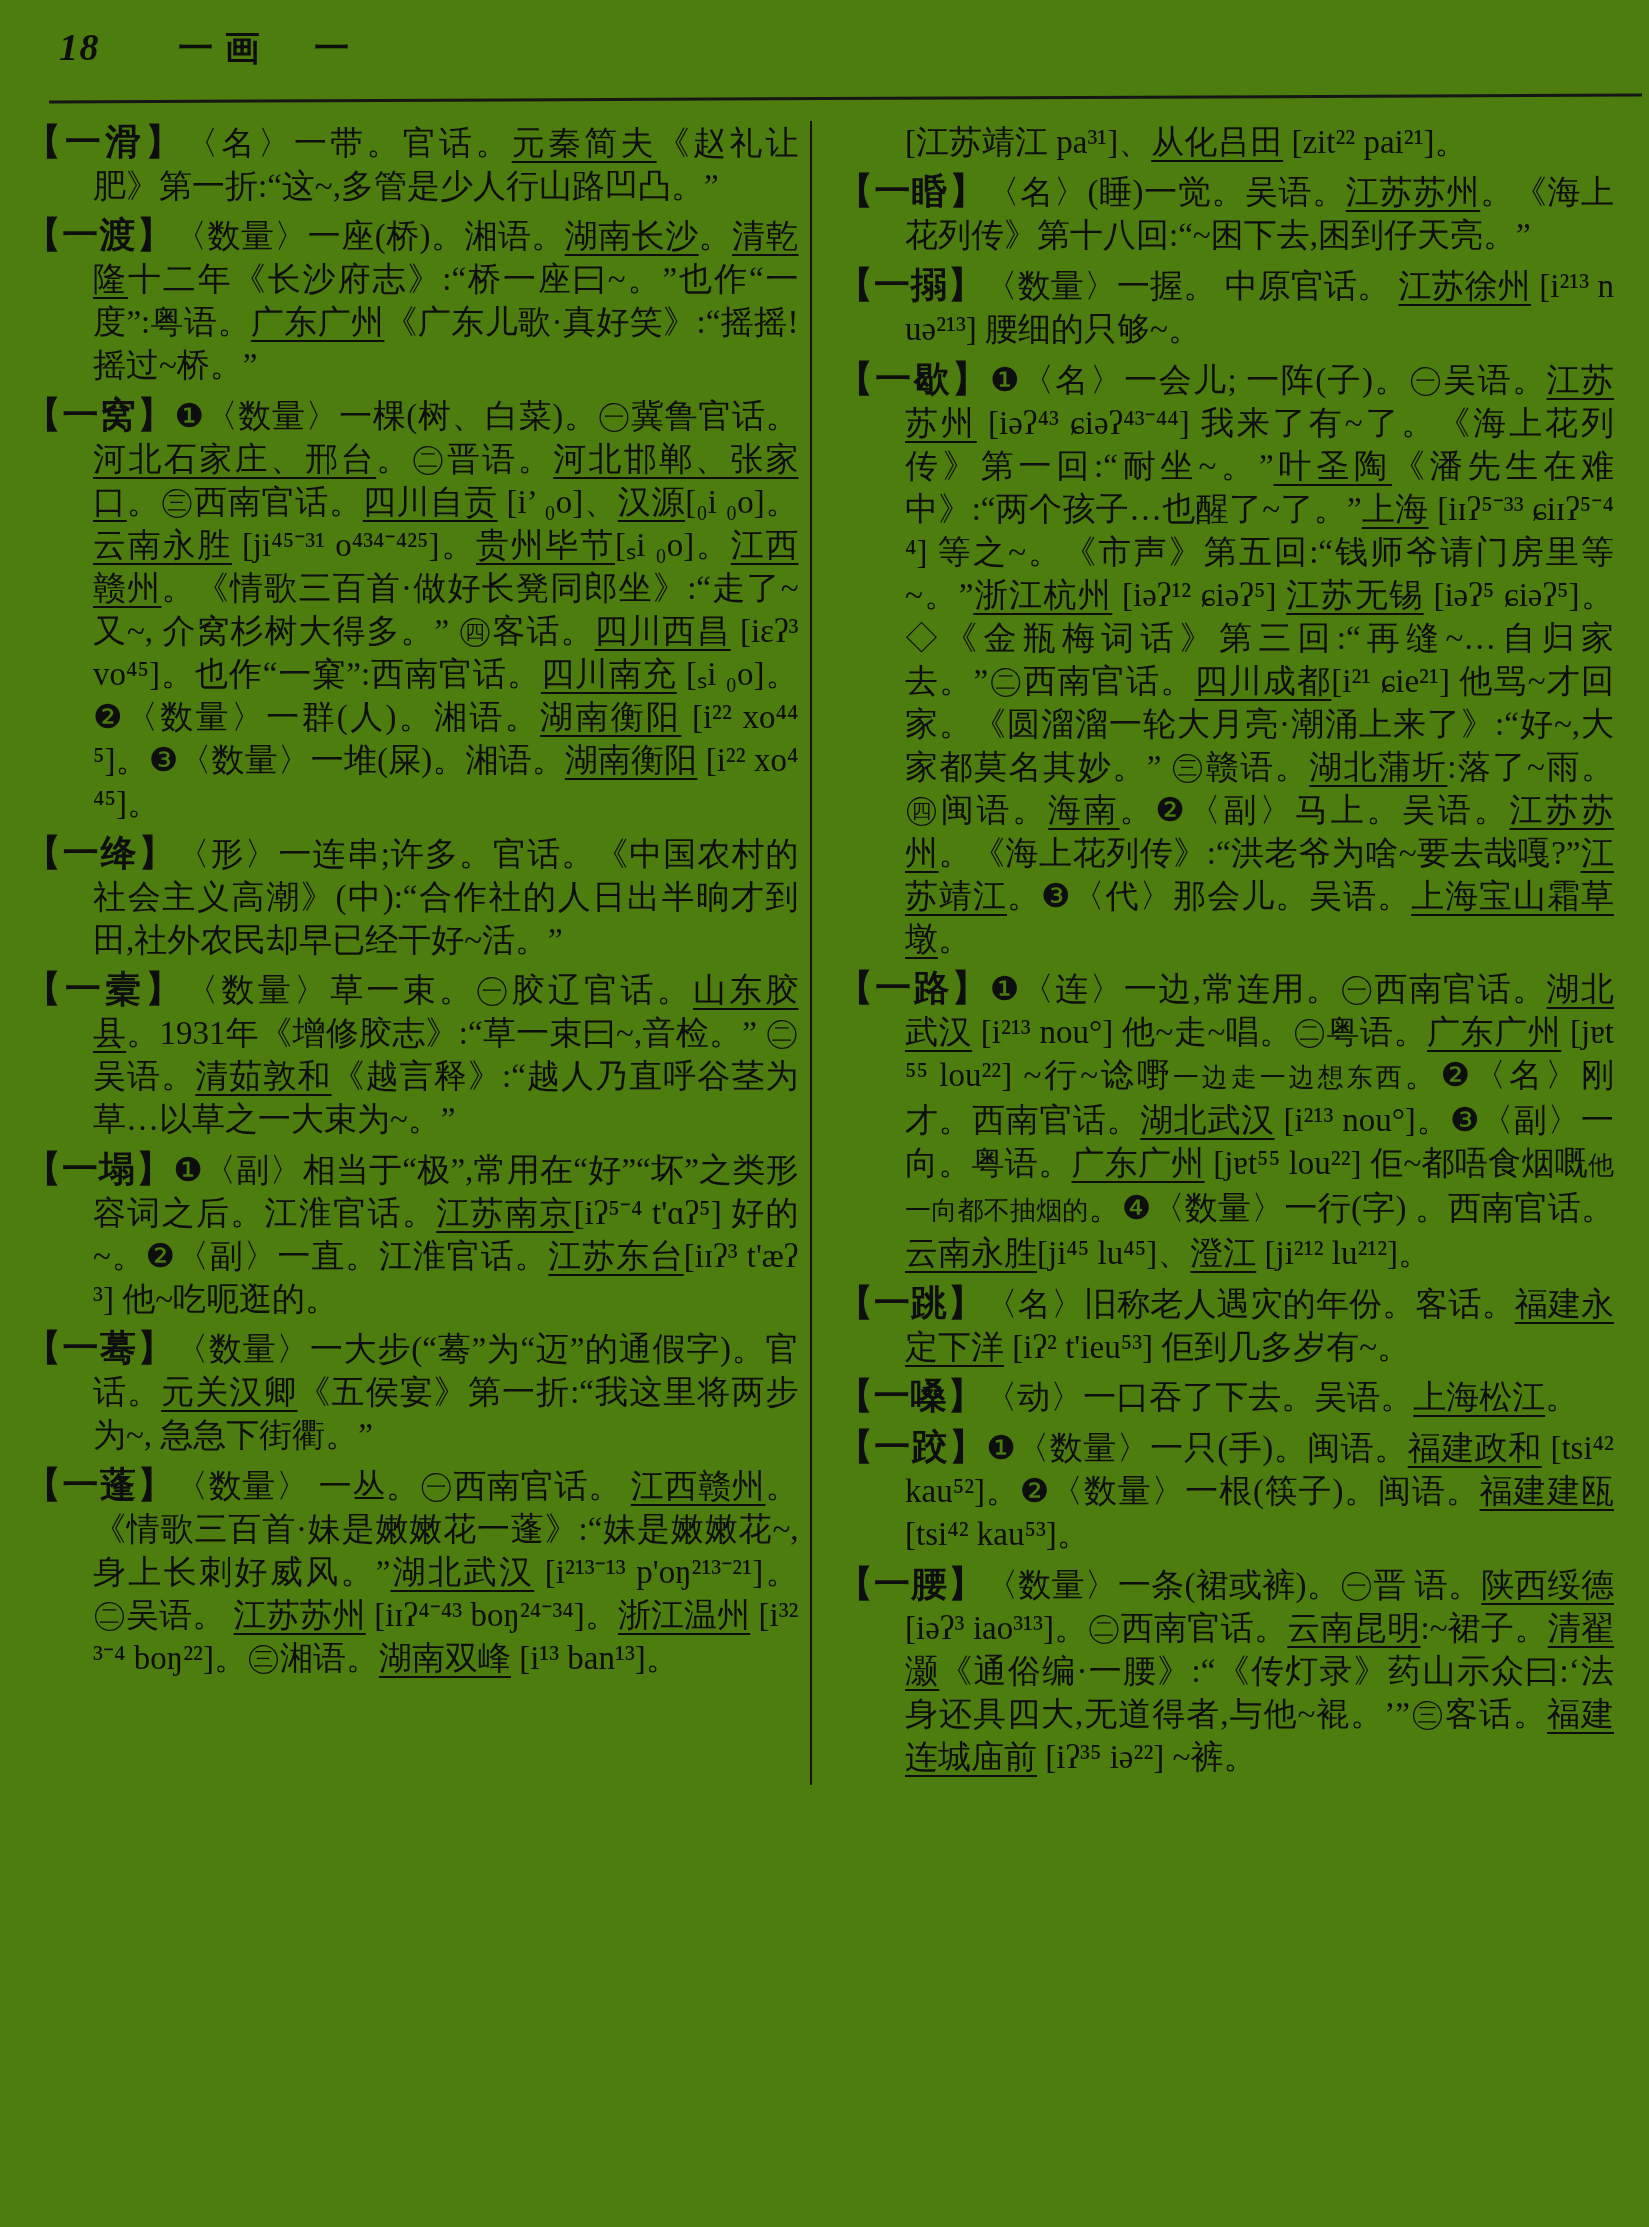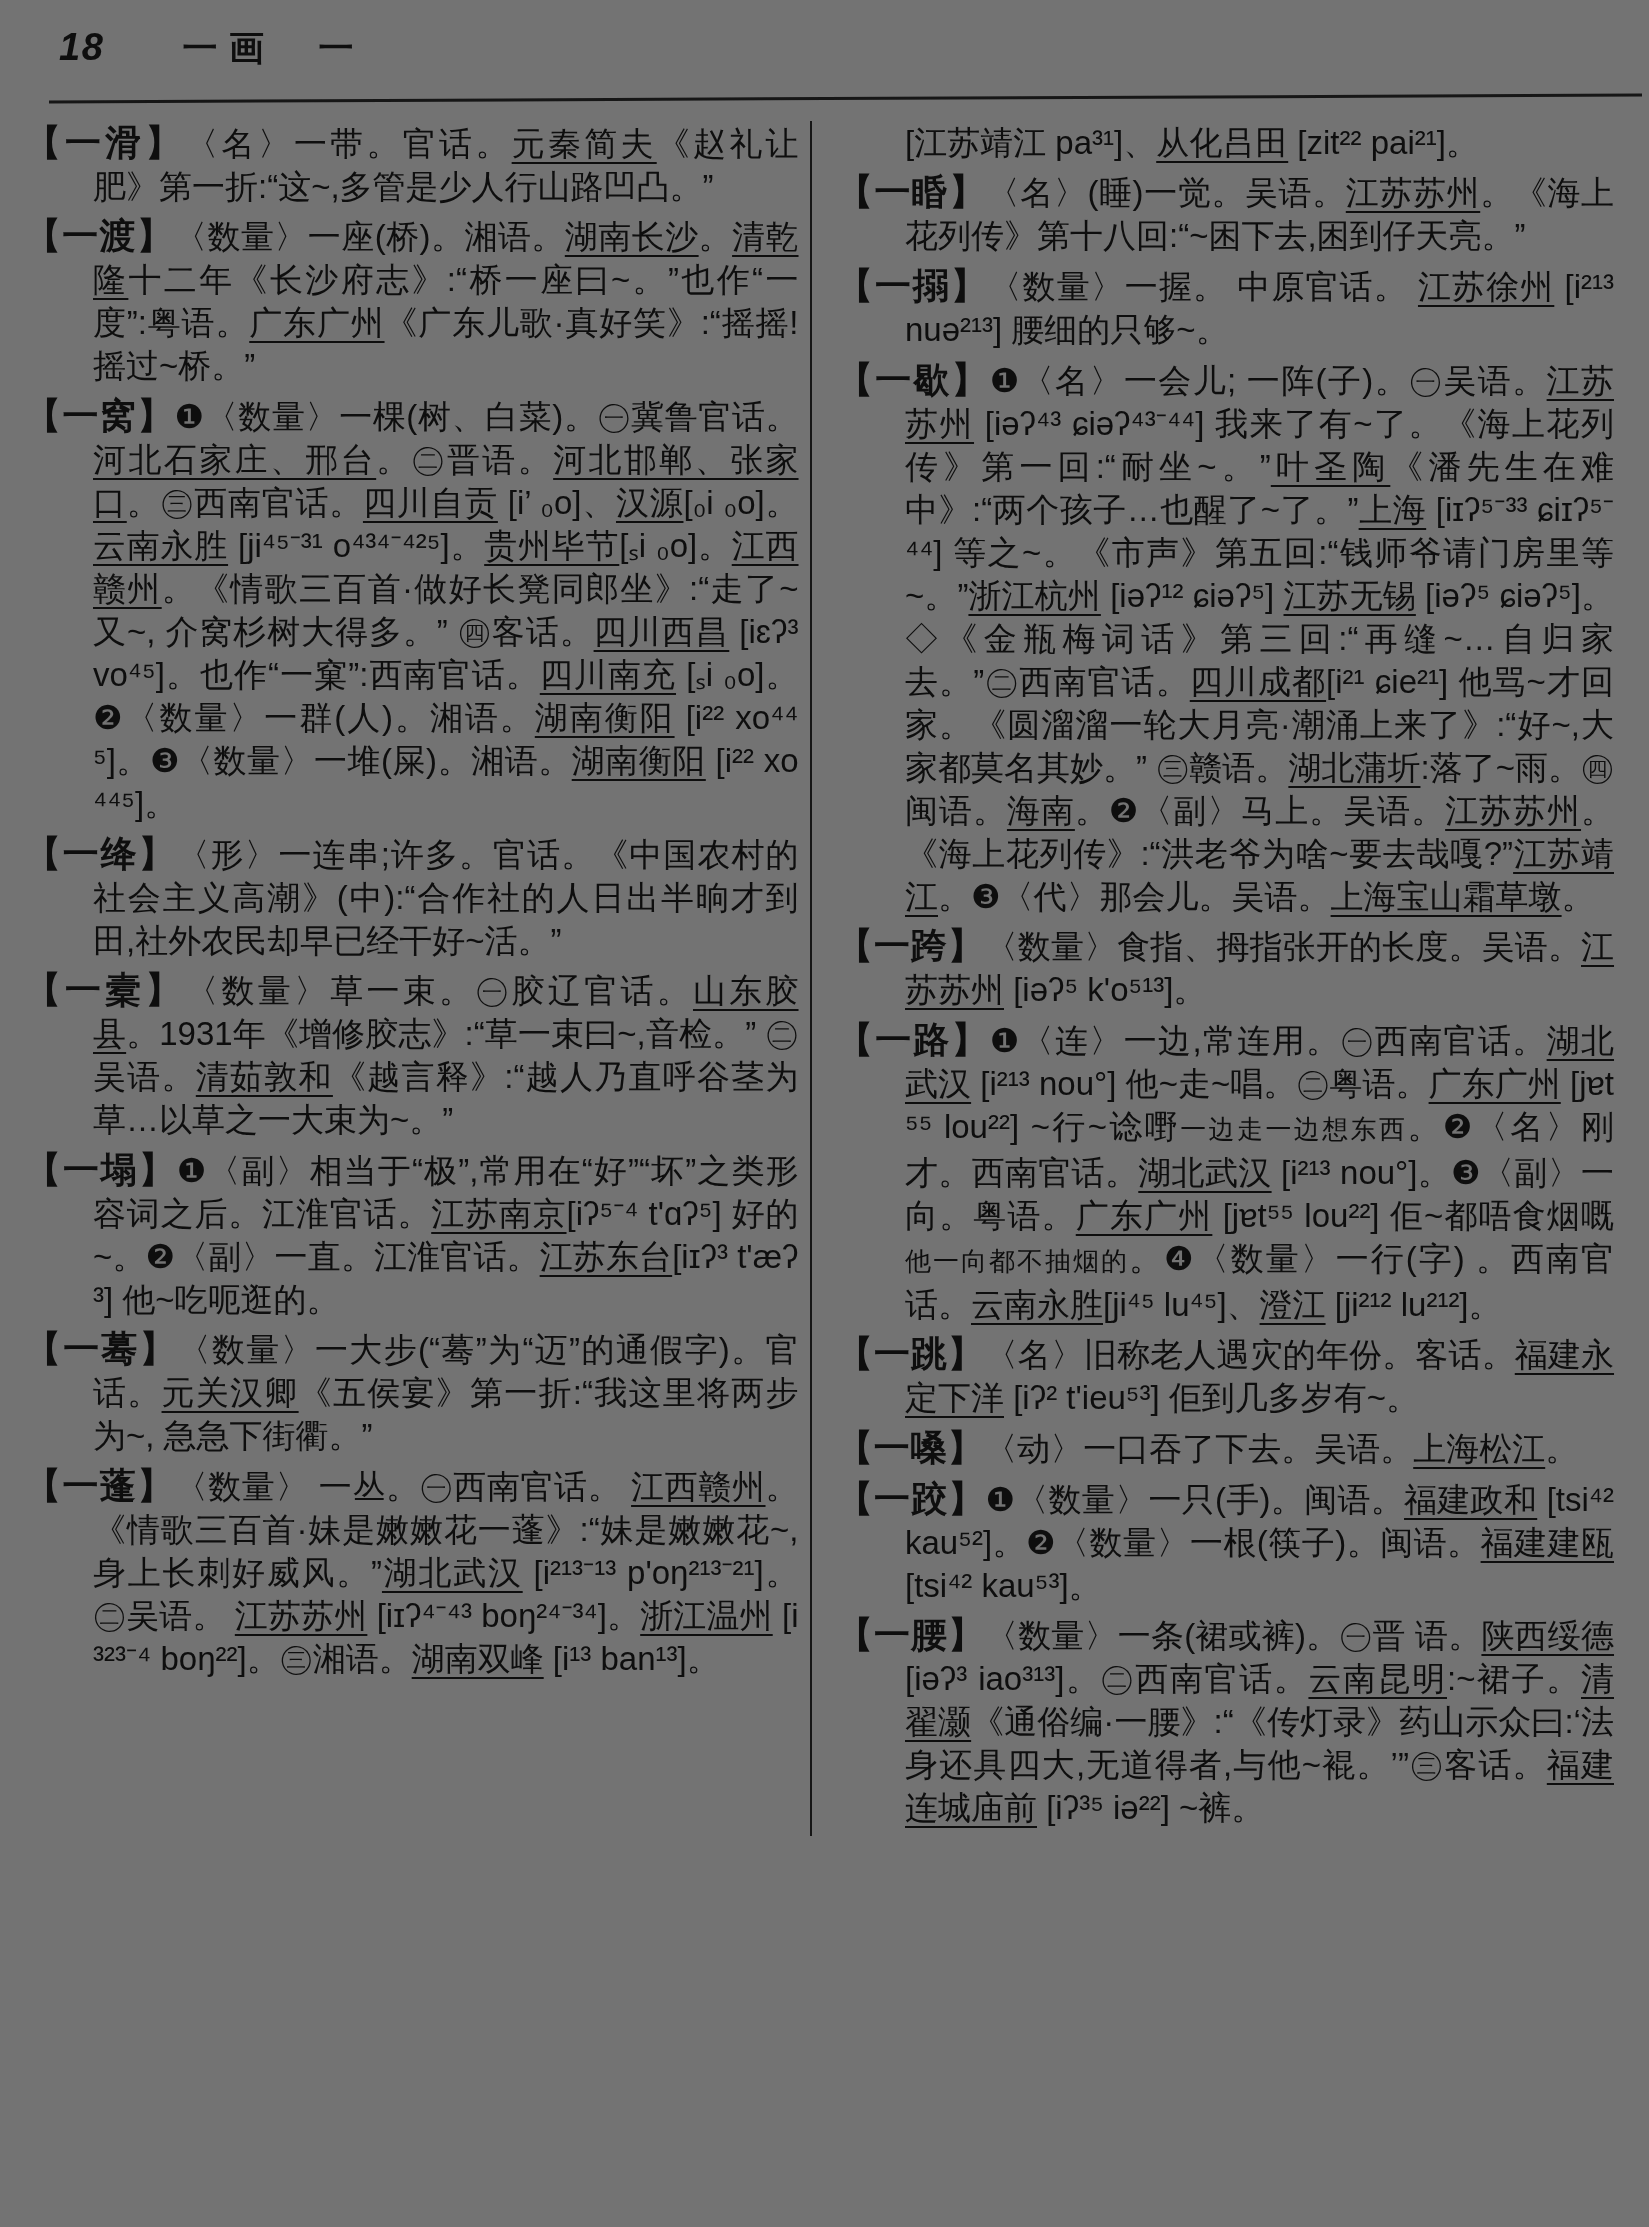--- a/index.html
+++ b/index.html
@@ -1,22 +1,22 @@
 <!DOCTYPE html>
 <html style="font-size:13.2px"><head>
 <meta charset="utf-8">
 <style>
   html,body{margin:0;padding:0;background:#e8e6e0;}
   .page{
     position:relative;
     width:1650px;height:2227px;
     margin:0 auto;
-    background:#737373;
+    background:#4d7c0f;
     color:#0e0e0e;
-    font-family:Liberation Sans, sans-serif;
+    font-family:Liberation Serif, serif;
     overflow:hidden;
     box-sizing:border-box;
   }
   .header{
     display:flex;align-items:baseline;
     padding:25px 0 0 59px;
     height:79px;box-sizing:border-box;
   }
   .page-number{
     font-size:38px;font-weight:bold;font-style:italic;
@@ -90,21 +90,20 @@
         <p class="entry"><span class="hw">【一槖】</span><span class="seg-n">〈数量〉草一束。㊀胶辽官话。</span><span class="seg-u">山东胶县</span><span class="seg-n">。1931年《增修胶志》:“草一束曰~,音检。” ㊁吴语。</span><span class="seg-u">清茹敦和</span><span class="seg-n">《越言释》:“越人乃直呼谷茎为草…以草之一大束为~。”</span></p>
         <p class="entry"><span class="hw">【一塌】</span><span class="seg-n">❶〈副〉相当于“极”,常用在“好”“坏”之类形容词之后。江淮官话。</span><span class="seg-u">江苏南京</span><span class="seg-n">[iʔ⁵⁻⁴ t'ɑʔ⁵] 好的~。❷〈副〉一直。江淮官话。</span><span class="seg-u">江苏东台</span><span class="seg-n">[iɪʔ³ t'æʔ³] 他~吃呃逛的。</span></p>
         <p class="entry"><span class="hw">【一蓦】</span><span class="seg-n">〈数量〉一大步(“蓦”为“迈”的通假字)。官话。</span><span class="seg-u">元关汉卿</span><span class="seg-n">《五侯宴》第一折:“我这里将两步为~, 急急下街衢。”</span></p>
         <p class="entry"><span class="hw">【一蓬】</span><span class="seg-n">〈数量〉 一丛。㊀西南官话。 </span><span class="seg-u">江西赣州</span><span class="seg-n">。《情歌三百首·妹是嫩嫩花一蓬》:“妹是嫩嫩花~, 身上长刺好威风。”</span><span class="seg-u">湖北武汉</span><span class="seg-n"> [i²¹³⁻¹³ p'oŋ²¹³⁻²¹]。 ㊁吴语。 </span><span class="seg-u">江苏苏州</span><span class="seg-n"> [iɪʔ⁴⁻⁴³ boŋ²⁴⁻³⁴]。</span><span class="seg-u">浙江温州</span><span class="seg-n"> [i³²³⁻⁴ boŋ²²]。㊂湘语。</span><span class="seg-u">湖南双峰</span><span class="seg-n"> [i¹³ ban¹³]。</span></p>
       </div>
     <div class="col col-right" id="col-right">
         <p class="entry cont"><span class="seg-n">[江苏靖江 pa³¹]、</span><span class="seg-u">从化吕田</span><span class="seg-n"> [zit²² pai²¹]。</span></p>
         <p class="entry"><span class="hw">【一睧】</span><span class="seg-n">〈名〉(睡)一觉。吴语。</span><span class="seg-u">江苏苏州</span><span class="seg-n">。《海上花列传》第十八回:“~困下去,困到仔天亮。”</span></p>
         <p class="entry"><span class="hw">【一搦】</span><span class="seg-n">〈数量〉一握。 中原官话。 </span><span class="seg-u">江苏徐州</span><span class="seg-n"> [i²¹³ nuə²¹³] 腰细的只够~。</span></p>
         <p class="entry"><span class="hw">【一歇】</span><span class="seg-n">❶〈名〉一会儿; 一阵(子)。㊀吴语。</span><span class="seg-u">江苏苏州</span><span class="seg-n"> [iəʔ⁴³ ɕiəʔ⁴³⁻⁴⁴] 我来了有~了。《海上花列传》第一回:“耐坐~。”</span><span class="seg-u">叶圣陶</span><span class="seg-n">《潘先生在难中》:“两个孩子…也醒了~了。”</span><span class="seg-u">上海</span><span class="seg-n"> [iɪʔ⁵⁻³³ ɕiɪʔ⁵⁻⁴⁴] 等之~。《市声》第五回:“钱师爷请门房里等~。”</span><span class="seg-u">浙江杭州</span><span class="seg-n"> [iəʔ¹² ɕiəʔ⁵] </span><span class="seg-u">江苏无锡</span><span class="seg-n"> [iəʔ⁵ ɕiəʔ⁵]。◇《金瓶梅词话》第三回:“再缝~…自归家去。”㊁西南官话。</span><span class="seg-u">四川成都</span><span class="seg-n">[i²¹ ɕie²¹] 他骂~才回家。《圆溜溜一轮大月亮·潮涌上来了》:“好~,大家都莫名其妙。” ㊂赣语。</span><span class="seg-u">湖北蒲圻</span><span class="seg-n">:落了~雨。㊃闽语。</span><span class="seg-u">海南</span><span class="seg-n">。❷〈副〉马上。吴语。</span><span class="seg-u">江苏苏州</span><span class="seg-n">。《海上花列传》:“洪老爷为啥~要去哉嘎?”</span><span class="seg-u">江苏靖江</span><span class="seg-n">。❸〈代〉那会儿。吴语。</span><span class="seg-u">上海宝山霜草墩</span><span class="seg-n">。</span></p>
-        <p class="entry"><span class="hw">【一跨】</span><span class="seg-n">〈数量〉食指、拇指张开的长度。吴语。</span><span class="seg-u">江苏苏州</span><span class="seg-n"> [iəʔ⁵ k'o⁵¹³]。</span></p>
         <p class="entry"><span class="hw">【一路】</span><span class="seg-n">❶〈连〉一边,常连用。㊀西南官话。</span><span class="seg-u">湖北武汉</span><span class="seg-n"> [i²¹³ nou°] 他~走~唱。㊁粤语。</span><span class="seg-u">广东广州</span><span class="seg-n"> [jɐt⁵⁵ lou²²] ~行~谂嘢</span><span class="seg-sm">一边走一边想东西</span><span class="seg-n">。❷〈名〉刚才。西南官话。</span><span class="seg-u">湖北武汉</span><span class="seg-n"> [i²¹³ nou°]。❸〈副〉一向。粤语。</span><span class="seg-u">广东广州</span><span class="seg-n"> [jɐt⁵⁵ lou²²] 佢~都唔食烟嘅</span><span class="seg-sm">他一向都不抽烟的</span><span class="seg-n">。❹〈数量〉一行(字) 。西南官话。</span><span class="seg-u">云南永胜</span><span class="seg-n">[ji⁴⁵ lu⁴⁵]、</span><span class="seg-u">澄江</span><span class="seg-n"> [ji²¹² lu²¹²]。</span></p>
         <p class="entry"><span class="hw">【一跳】</span><span class="seg-n">〈名〉旧称老人遇灾的年份。客话。</span><span class="seg-u">福建永定下洋</span><span class="seg-n"> [iʔ² t'ieu⁵³] 佢到几多岁有~。</span></p>
         <p class="entry"><span class="hw">【一嗓】</span><span class="seg-n">〈动〉一口吞了下去。吴语。</span><span class="seg-u">上海松江</span><span class="seg-n">。</span></p>
         <p class="entry"><span class="hw">【一跤】</span><span class="seg-n">❶〈数量〉一只(手)。闽语。</span><span class="seg-u">福建政和</span><span class="seg-n"> [tsi⁴² kau⁵²]。❷〈数量〉一根(筷子)。闽语。</span><span class="seg-u">福建建瓯</span><span class="seg-n"> [tsi⁴² kau⁵³]。</span></p>
         <p class="entry"><span class="hw">【一腰】</span><span class="seg-n">〈数量〉一条(裙或裤)。㊀晋 语。</span><span class="seg-u">陕西绥德</span><span class="seg-n">[iəʔ³ iao³¹³]。㊁西南官话。</span><span class="seg-u">云南昆明</span><span class="seg-n">:~裙子。</span><span class="seg-u">清翟灏</span><span class="seg-n">《通俗编·一腰》:“《传灯录》药山示众曰:‘法身还具四大,无道得者,与他~裩。’”㊂客话。</span><span class="seg-u">福建连城庙前</span><span class="seg-n"> [iʔ³⁵ iə²²] ~裤。</span></p>
       </div>
   </div>
 </div>
 
 

